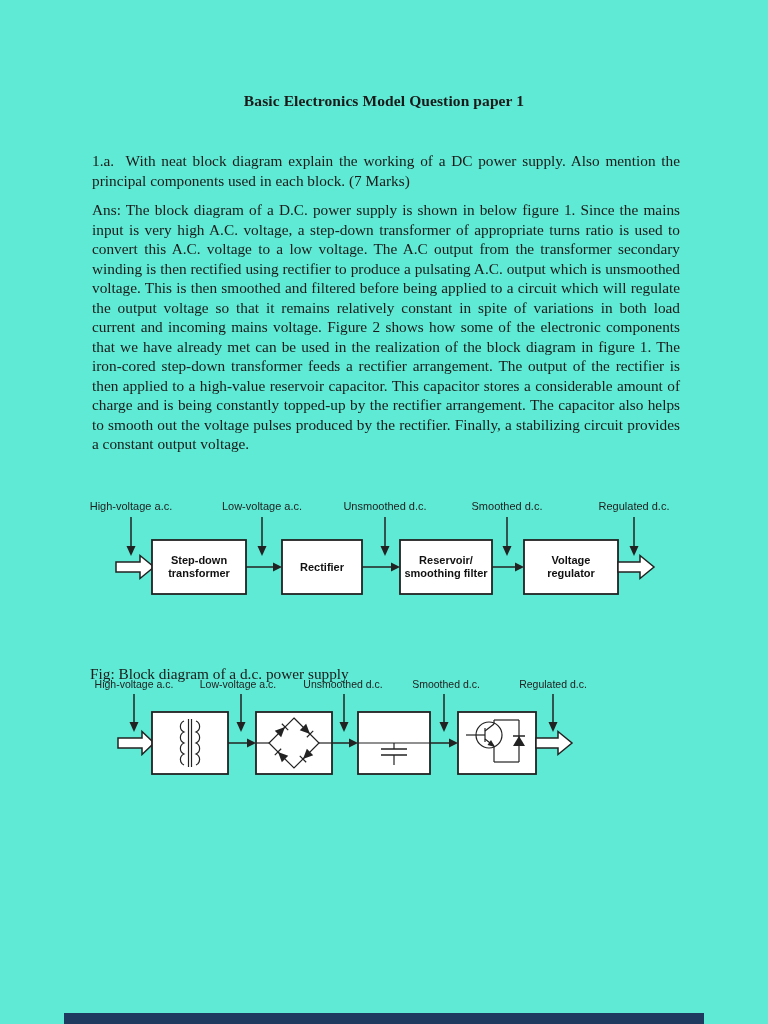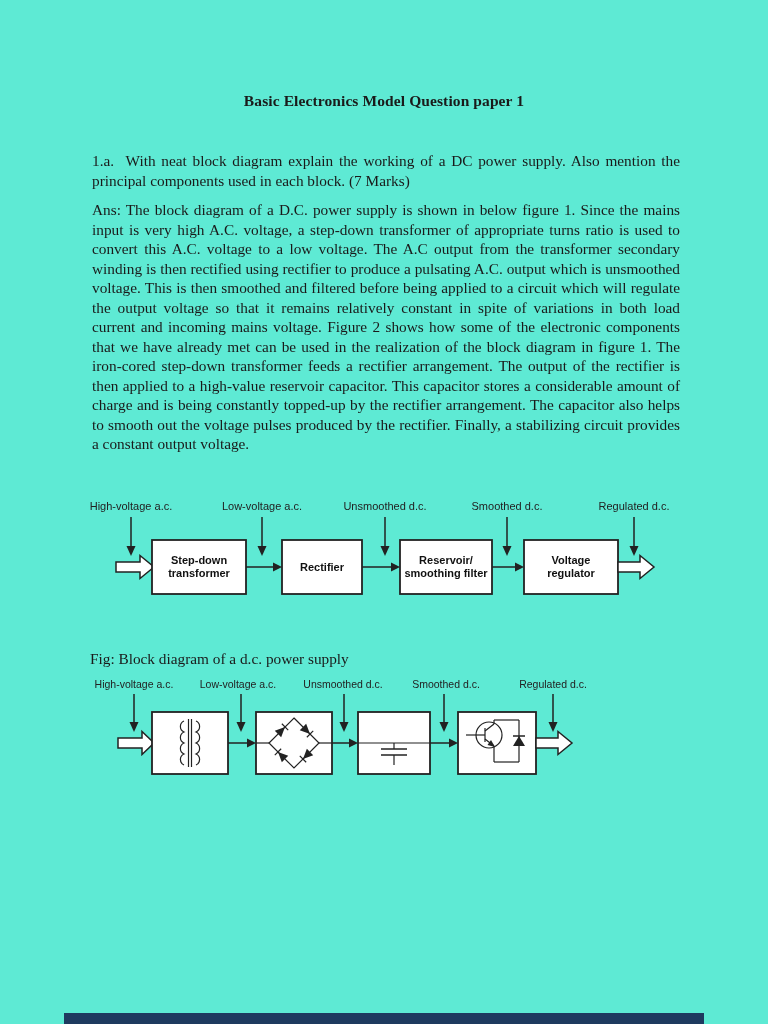--- a/index.html
+++ b/index.html
@@ -20,21 +20,21 @@
   }
   .para {
     position:absolute; left:76px; width:588px;
     font-size:15.3px; line-height:19.5px; text-align:justify;margin-left:16px;
   }
   .question { top:151px; }
   .answer { top:200px; }
   .caption {
     position:absolute; left:90px; font-size:15.3px;
   }
-  .caption1 { top:650px;text-align:center; }
+  .caption1 { top:665px;text-align:center; }
   .caption2 { top:792px; }
 
   .figure { position:absolute; left:0; width:624px; }
   .fig1 { top:498px; height:112px; }
   .fig2 { top:676px; height:118px; }
 
   .footer-bar {
     position:absolute; top:1013px; left:64px; width:640px; height:11px;
     background:#1e3a5f;
   }

